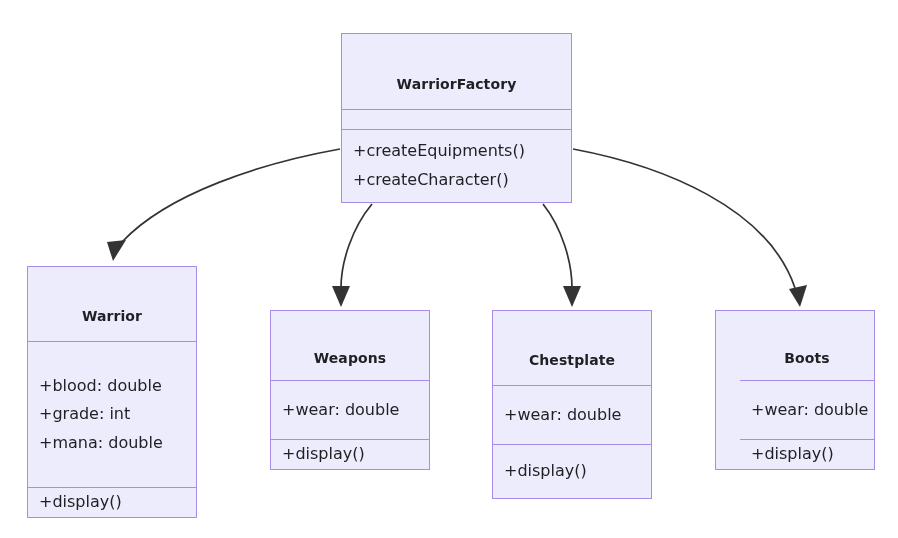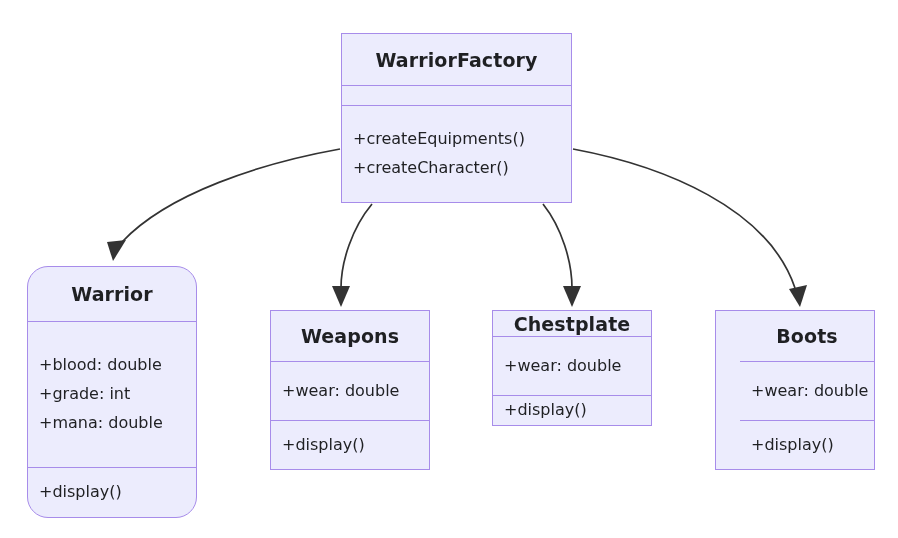--- a/index.html
+++ b/index.html
@@ -43,24 +43,25 @@
     display: flex;
     flex-direction: column;
   }
 
   .class-name-compartment {
     box-sizing: border-box;
     display: flex;
     align-items: center;
     justify-content: center;
     font-weight: bold;
-    font-size: 19px;
+    font-size: 14px;
     letter-spacing: 0.1px;
     color: #1f2023;
     white-space: nowrap;
+    margin-top: 24px;
   }
 
   .compartment-divider {
     height: 0;
     border-top: 1.6px solid #a78cea;
     flex: 0 0 auto;
   }
 
   .members-compartment {
     box-sizing: border-box;
@@ -126,21 +127,21 @@
     <div class="class-name-compartment" style="height:51px;">WarriorFactory</div>
     <div class="compartment-divider"></div>
     <div class="members-compartment empty-compartment" style="height:19px;"></div>
     <div class="compartment-divider"></div>
     <div class="members-compartment">
       <div class="member-line">+createEquipments()</div>
       <div class="member-line">+createCharacter()</div>
     </div>
   </div>
 
-  <div class="uml-class" id="class-warrior" style="left:27px; top:266px; width:170px; height:252px;border-radius:21px;">
+  <div class="uml-class" id="class-warrior" style="left:27px; top:266px; width:170px; height:252px;">
     <div class="class-name-compartment" style="height:54px;">Warrior</div>
     <div class="compartment-divider"></div>
     <div class="members-compartment" style="height:145px; flex:0 0 auto;">
       <div class="member-line">+blood: double</div>
       <div class="member-line">+grade: int</div>
       <div class="member-line">+mana: double</div>
     </div>
     <div class="compartment-divider"></div>
     <div class="members-compartment">
       <div class="member-line">+display()</div>
@@ -152,21 +153,21 @@
     <div class="compartment-divider"></div>
     <div class="members-compartment" style="height:58px; flex:0 0 auto;">
       <div class="member-line">+wear: double</div>
     </div>
     <div class="compartment-divider"></div>
     <div class="members-compartment">
       <div class="member-line">+display()</div>
     </div>
   </div>
 
-  <div class="uml-class" id="class-chestplate" style="left:492px; top:310px; width:160px; height:116px;">
+  <div class="uml-class" id="class-chestplate" style="left:492px; top:310px; width:160px; height:189px;">
     <div class="class-name-compartment" style="height:50px;">Chestplate</div>
     <div class="compartment-divider"></div>
     <div class="members-compartment" style="height:58px; flex:0 0 auto;">
       <div class="member-line">+wear: double</div>
     </div>
     <div class="compartment-divider"></div>
     <div class="members-compartment">
       <div class="member-line">+display()</div>
     </div>
   </div>

